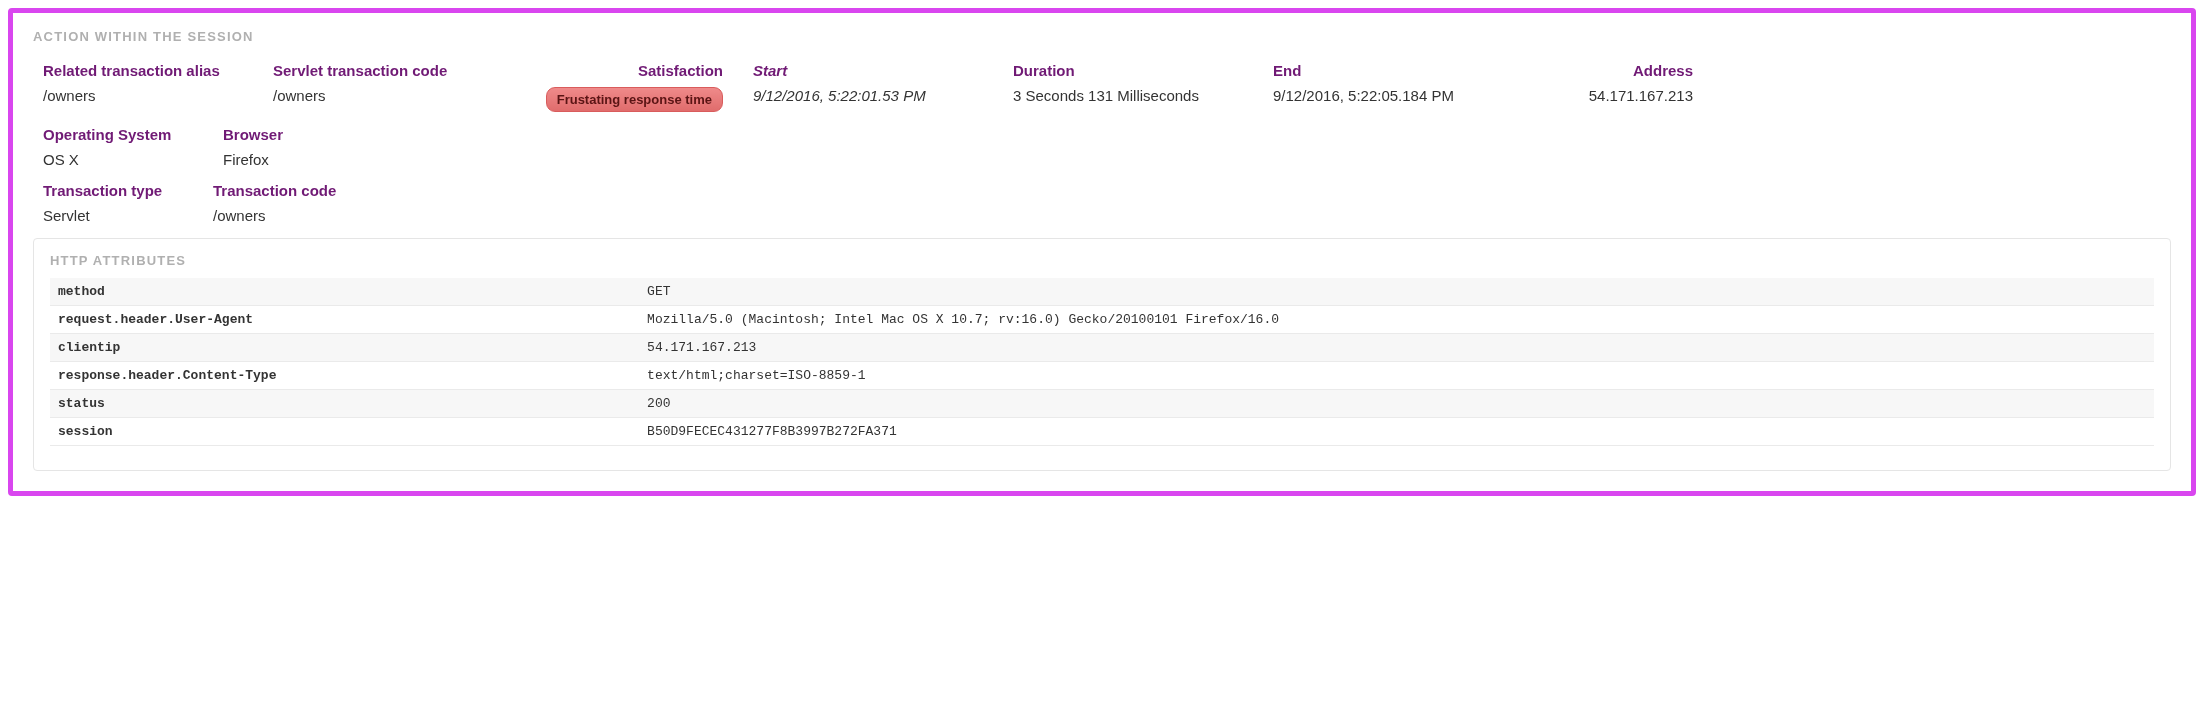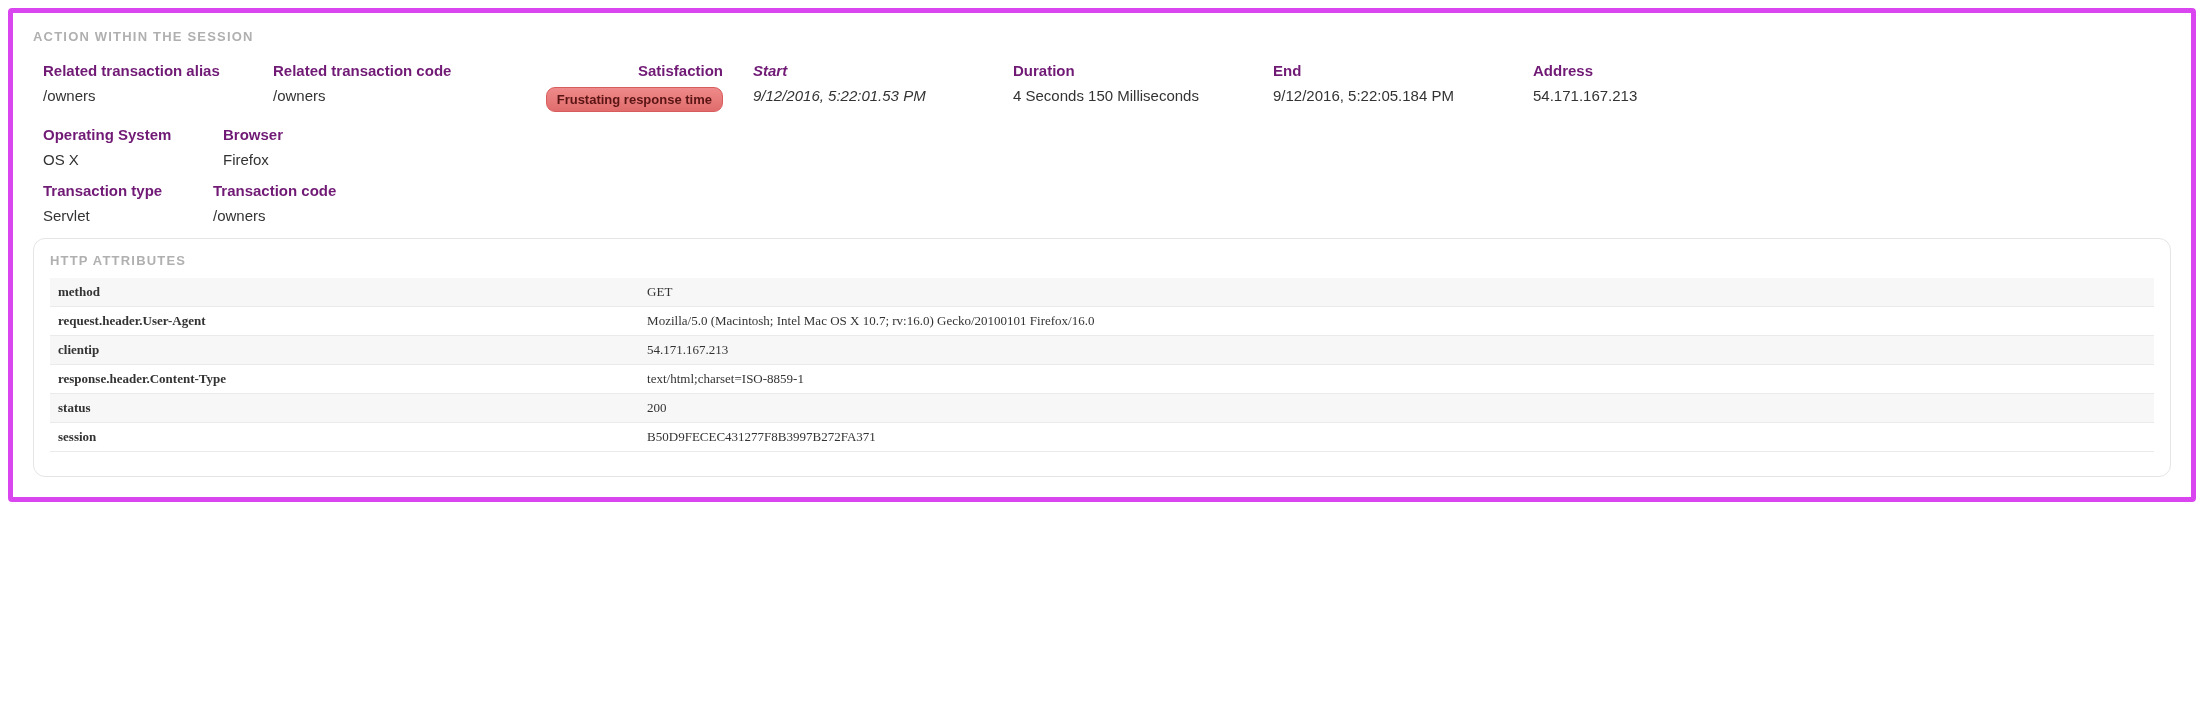--- a/index.html
+++ b/index.html
@@ -60,21 +60,21 @@
       background: linear-gradient(to bottom, #ef8a8a, #e06c6c);
       color: #5a1414;
       font-weight: 700;
       font-size: 13px;
       padding: 4px 10px;
       border-radius: 9px;
       border: 1px solid #d95c5c;
     }
     .inner-panel {
       border: 1px solid #e5e5e5;
-      border-radius: 12px;
+      border-radius: 4px;
       margin-top: 10px;
       padding: 14px 16px 24px 16px;
     }
     .inner-title {
       color: #b0b0b0;
       font-size: 13px;
       font-weight: 700;
       letter-spacing: 1.2px;
       text-transform: uppercase;
       margin-bottom: 10px;
@@ -87,72 +87,72 @@
       border-bottom: 1px solid #eaeaea;
     }
     .attr-table tr:nth-child(odd) {
       background: #f7f7f7;
     }
     .attr-table tr:nth-child(even) {
       background: #ffffff;
     }
     .attr-table td {
       padding: 6px 8px;
-      font-family: Liberation Serif, serif;
+      font-family: Liberation Mono, monospace;
       font-size: 13px;
       color: #333;
       vertical-align: middle;
     }
     .attr-key {
       font-weight: 700;
       width: 28%;
     }
     
     .w-alias { min-width: 200px; }
     .w-code  { min-width: 200px; }
     .w-sat   { min-width: 220px; text-align: right; }
     .w-start { min-width: 230px; font-style: italic; }
     .w-dur   { min-width: 230px; }
     .w-end   { min-width: 230px; }
-    .w-addr  { min-width: 160px; }
+    .w-addr  { min-width: 160px; align-items: flex-end; }
     .w-os    { min-width: 150px; }
     .w-br    { min-width: 110px; }
     .w-tt    { min-width: 140px; }
     .w-tc    { min-width: 140px; }
   </style>
 </head>
 <body>
 
 <div class="panel">
   <div class="panel-title">ACTION WITHIN THE SESSION</div>
 
   <div class="fields-grid">
 
     <div class="row">
       <div class="field w-alias">
         <div class="field-label">Related transaction alias</div>
         <div class="field-value">/owners</div>
       </div>
       <div class="field w-code">
-        <div class="field-label">Related transaction code</div>
+        <div class="field-label">Servlet transaction code</div>
         <div class="field-value">/owners</div>
       </div>
       <div class="field w-sat">
         <div class="field-label">Satisfaction</div>
         <div class="field-value">
           <span class="badge-frustrating">Frustating response time</span>
         </div>
       </div>
       <div class="field w-start">
         <div class="field-label">Start</div>
         <div class="field-value">9/12/2016, 5:22:01.53 PM</div>
       </div>
       <div class="field w-dur">
         <div class="field-label">Duration</div>
-        <div class="field-value">4 Seconds 150 Milliseconds</div>
+        <div class="field-value">3 Seconds 131 Milliseconds</div>
       </div>
       <div class="field w-end">
         <div class="field-label">End</div>
         <div class="field-value">9/12/2016, 5:22:05.184 PM</div>
       </div>
       <div class="field w-addr">
         <div class="field-label">Address</div>
         <div class="field-value">54.171.167.213</div>
       </div>
     </div>

